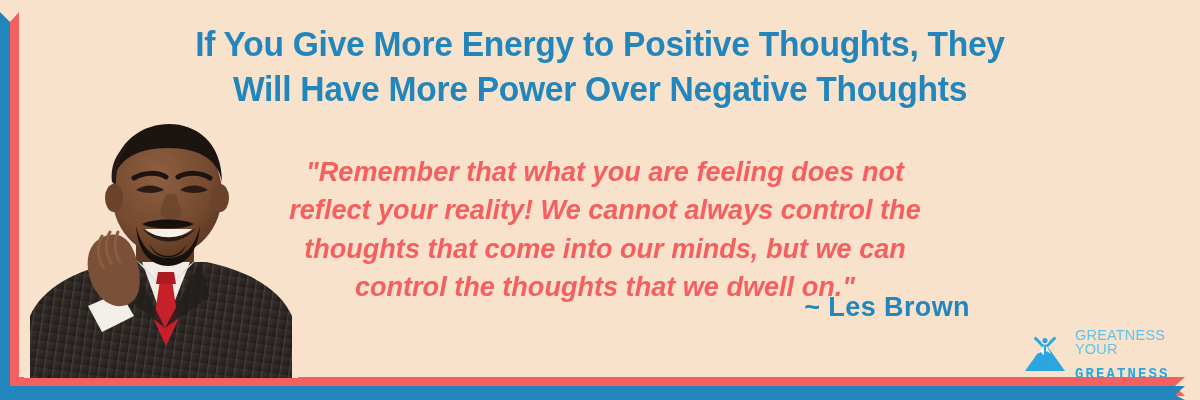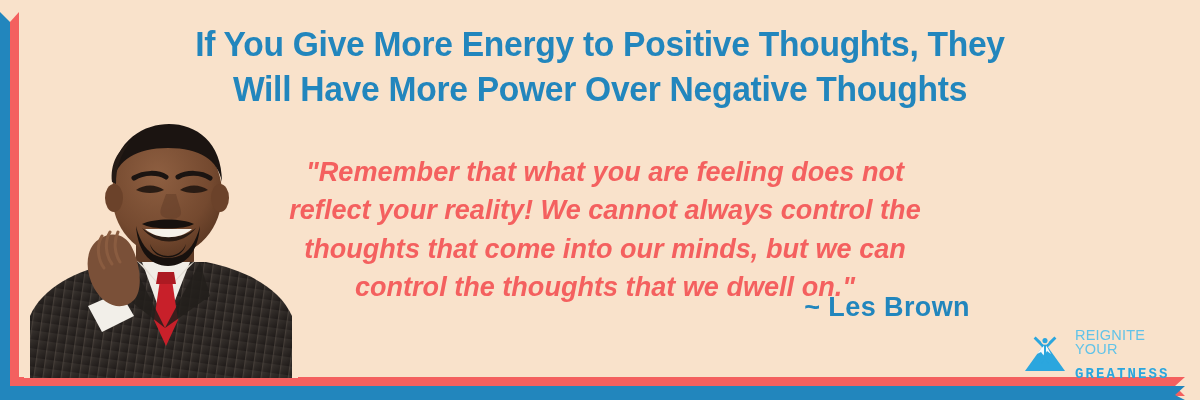--- a/index.html
+++ b/index.html
@@ -235,18 +235,18 @@
       <path d="M23 3 a2.6 2.6 0 1 1 0 5.2 a2.6 2.6 0 1 1 0 -5.2 Z" fill="#2BA6DE"></path>
       <path d="M22 9 L24 9 L24 20 L22 20 Z" fill="#2BA6DE"></path>
       <path d="M22.4 10 L13.6 1.6 L11.6 3.6 L20.4 12.4 Z" fill="#2BA6DE"></path>
       <path d="M23.6 10 L32.4 1.6 L34.4 3.6 L25.6 12.4 Z" fill="#2BA6DE"></path>
       <path d="M22.6 18 L17.8 27 L20 28.2 L24 20.4 Z" fill="#2BA6DE"></path>
       <path d="M23.4 18 L28.2 27 L26 28.2 L22 20.4 Z" fill="#2BA6DE"></path>
 
       <path d="M23 2 a3.6 3.6 0 1 0 0 7.2 a3.6 3.6 0 1 0 0 -7.2 Z" fill="none" stroke="#F9E2CB" stroke-width="1.2"></path>
     </svg>
     <span class="logo-text">
-      <span class="logo-top">REIGNITE YOUR</span>
+      <span class="logo-top">GREATNESS YOUR</span>
       <span class="logo-bottom">GREATNESS</span>
     </span>
   </div>
 
 </div>
 
 </body></html>

